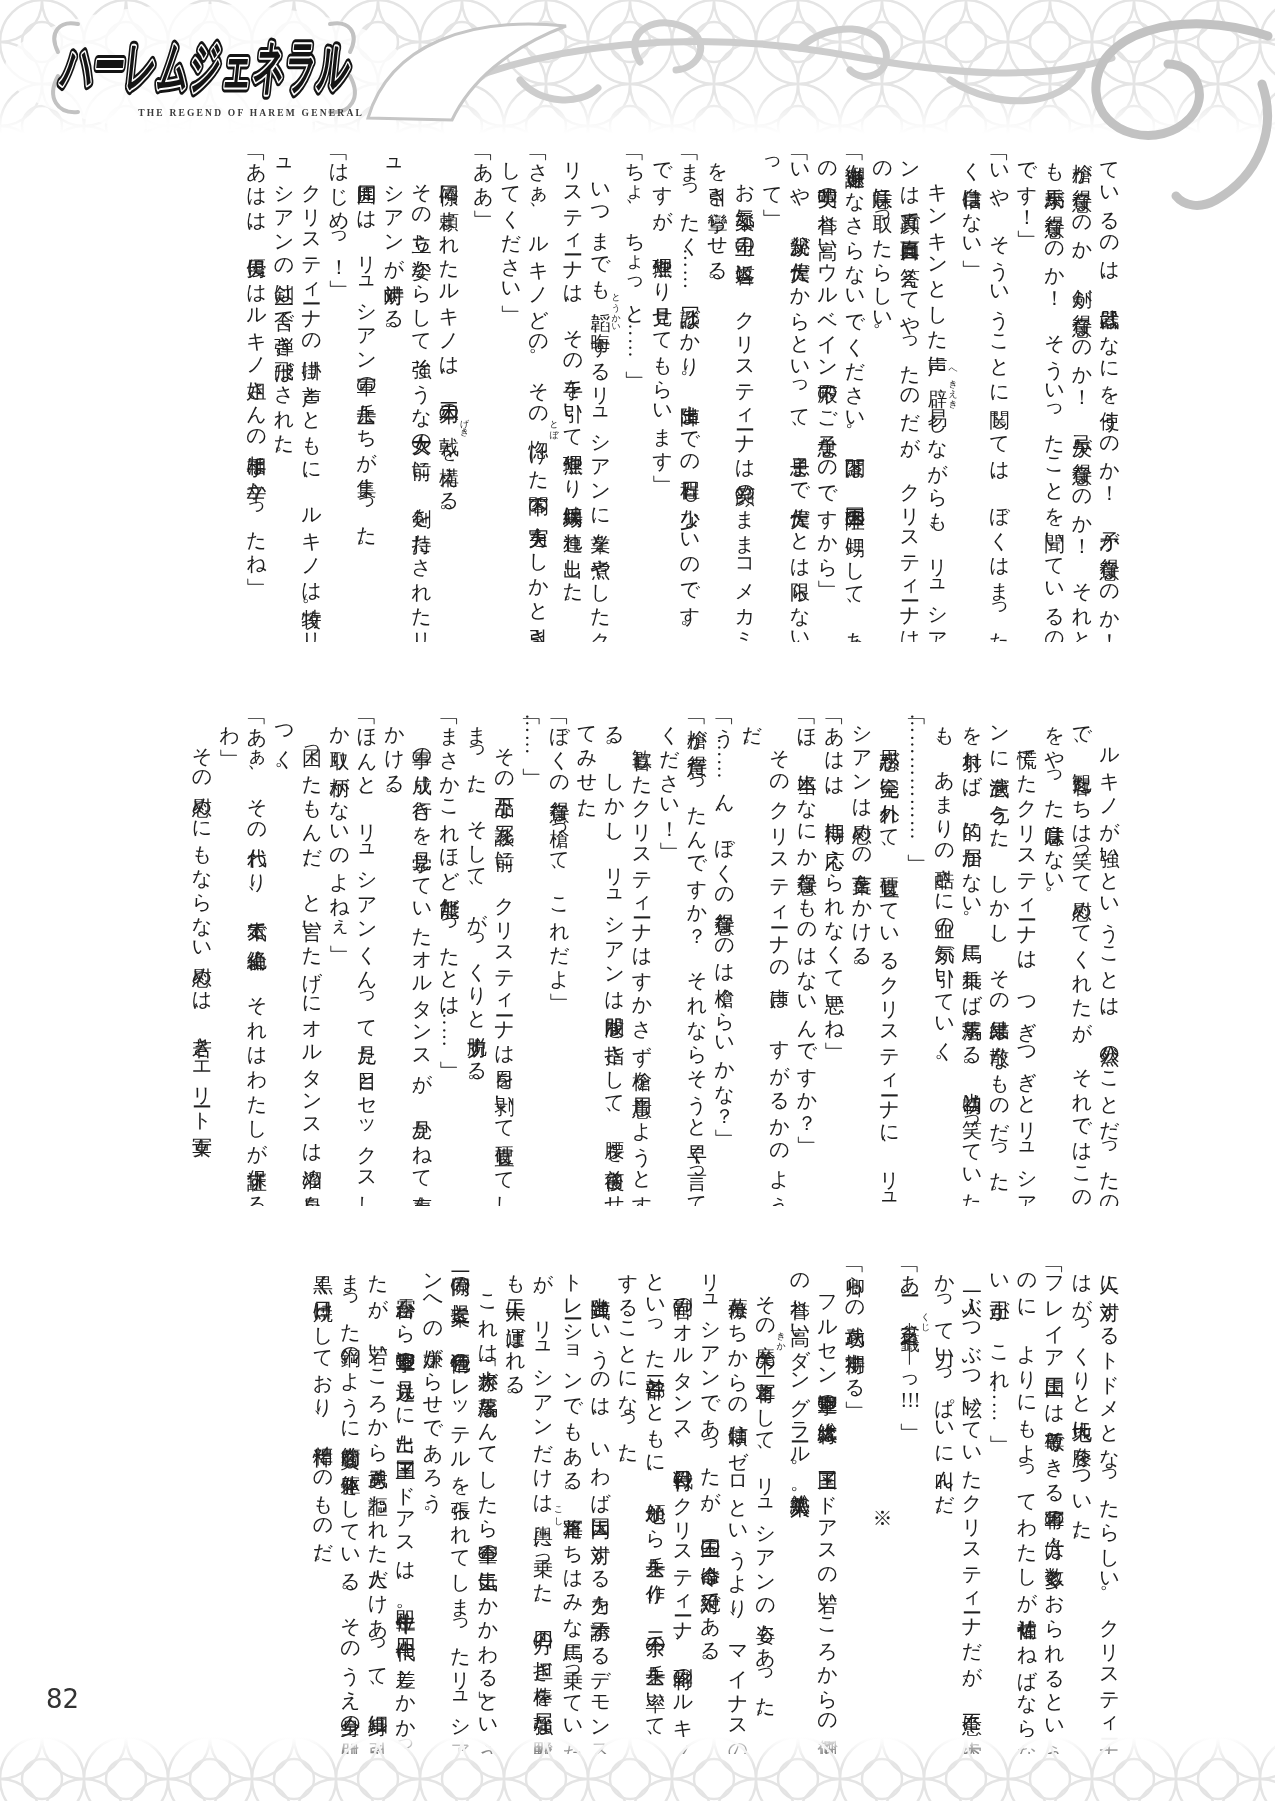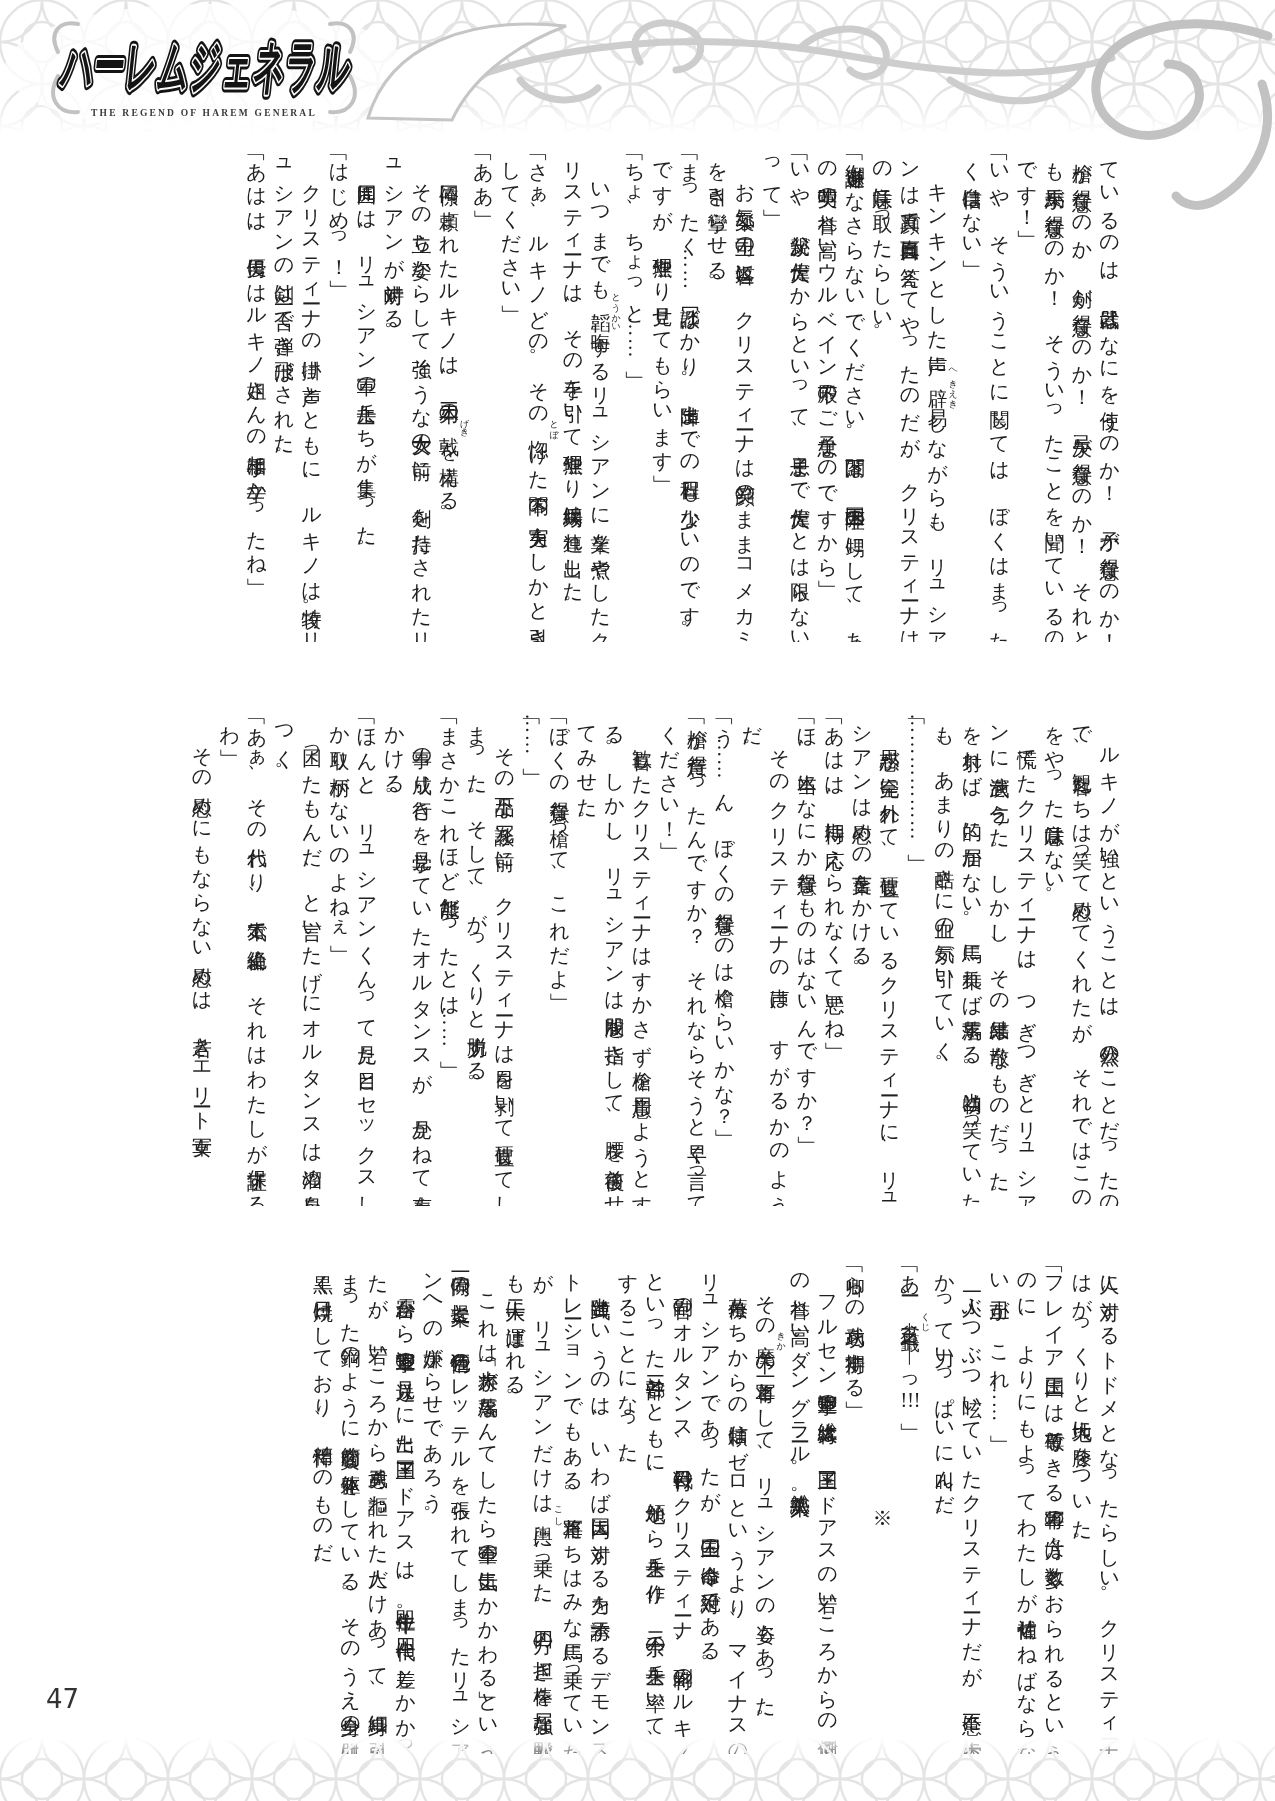--- a/index.html
+++ b/index.html
@@ -21,21 +21,21 @@
   .logo-block{position:absolute;left:44px;top:14px;width:320px;height:116px;}
   .logo-frame{position:absolute;left:0;top:0;}
   .logo-svg{position:absolute;left:5px;top:4px;}
   .logo-outer,.logo-inner{
     font-family:"Liberation Sans","DejaVu Sans",sans-serif;
     font-weight:bold;font-size:58px;stroke-linejoin:round;
   }
   .logo-outer{stroke:var(--logo);stroke-width:10;fill:var(--logo);}
   .logo-inner{stroke:#ffffff;stroke-width:4;fill:var(--logo);paint-order:stroke;}
   .logo-sub{
-    position:absolute;left:0;top:94px;width:320px;text-align:center;
+    position:absolute;left:0;top:94px;width:320px;text-align:right;
     font-family:"Liberation Serif","DejaVu Serif",serif;
     font-size:9.5px;letter-spacing:2.2px;color:var(--subtitle);white-space:nowrap;font-weight:bold;
   }
 
   
   .band{
     position:absolute;right:152px;height:494px;
     writing-mode:vertical-rl;-webkit-writing-mode:vertical-rl;
     font-family:"Liberation Serif","DejaVu Serif",serif;
     font-size:20px;line-height:27.5px;letter-spacing:1.3px;
@@ -159,21 +159,21 @@
       <p>「卿らの武功を期待する」</p>
       <p>　フルセン迎撃軍の総大将は、国王マドアスの若いころからの側近で宿将の誉れ高いダングラール。総勢八千人。</p>
       <p>　その<ruby>麾下<rt>きか</rt></ruby>の一将軍として、リュシアンの姿もあった。</p>
       <p>　幕僚たちからの信頼はゼロというより、マイナスのリュシアンであったが、国王の命令は絶対である。</p>
       <p>　副官のオルタンス、戦目付のクリスティーナ、副将のルキノといった三幹部とともに、領地から兵士を作り、二千余の兵士を率いて、出陣することになった。</p>
       <p>　出陣式というのは、いわば国内に対する力を誇示するデモンストレーションでもある。将軍たちはみな馬に乗っていたが、リュシアンだけは<ruby>輿<rt>こし</rt></ruby>に乗った。四方の担ぎ棒を屈強な野郎ども十二人に運ばれる。</p>
       <p>　これは「大将が落馬なんてしたら全軍の士気にかかわる」という幕僚一同の提案と、色情狂のレッテルを張られてしまったリュシアンへの嫌がらせであろう。</p>
       <p>　露台から迎撃軍の見送りに出た国王マドアスは、即位十年。四十代に差しかかったが、若いころから武勇を謳われた人だけあって、細身に引き締まった鋼のように筋肉質な体躯をしている。そのうえ全身の肌は浅黒く日焼けしており、精悍そのものだ。</p>
     </div>
 
-  <div class="page-number">47</div>
+  <div class="page-number">82</div>
 
   <svg class="deco-bottom" width="1275" height="64">
     <defs>
       <pattern id="lat2" width="84" height="84" patternUnits="userSpaceOnUse">
         <circle class="lat" cx="0" cy="0" r="42"></circle>
         <circle class="lat" cx="84" cy="0" r="42"></circle>
         <circle class="lat" cx="0" cy="84" r="42"></circle>
         <circle class="lat" cx="84" cy="84" r="42"></circle>
         <circle class="lat" cx="42" cy="42" r="42"></circle>
         <circle class="lat" cx="42" cy="42" r="20"></circle>

